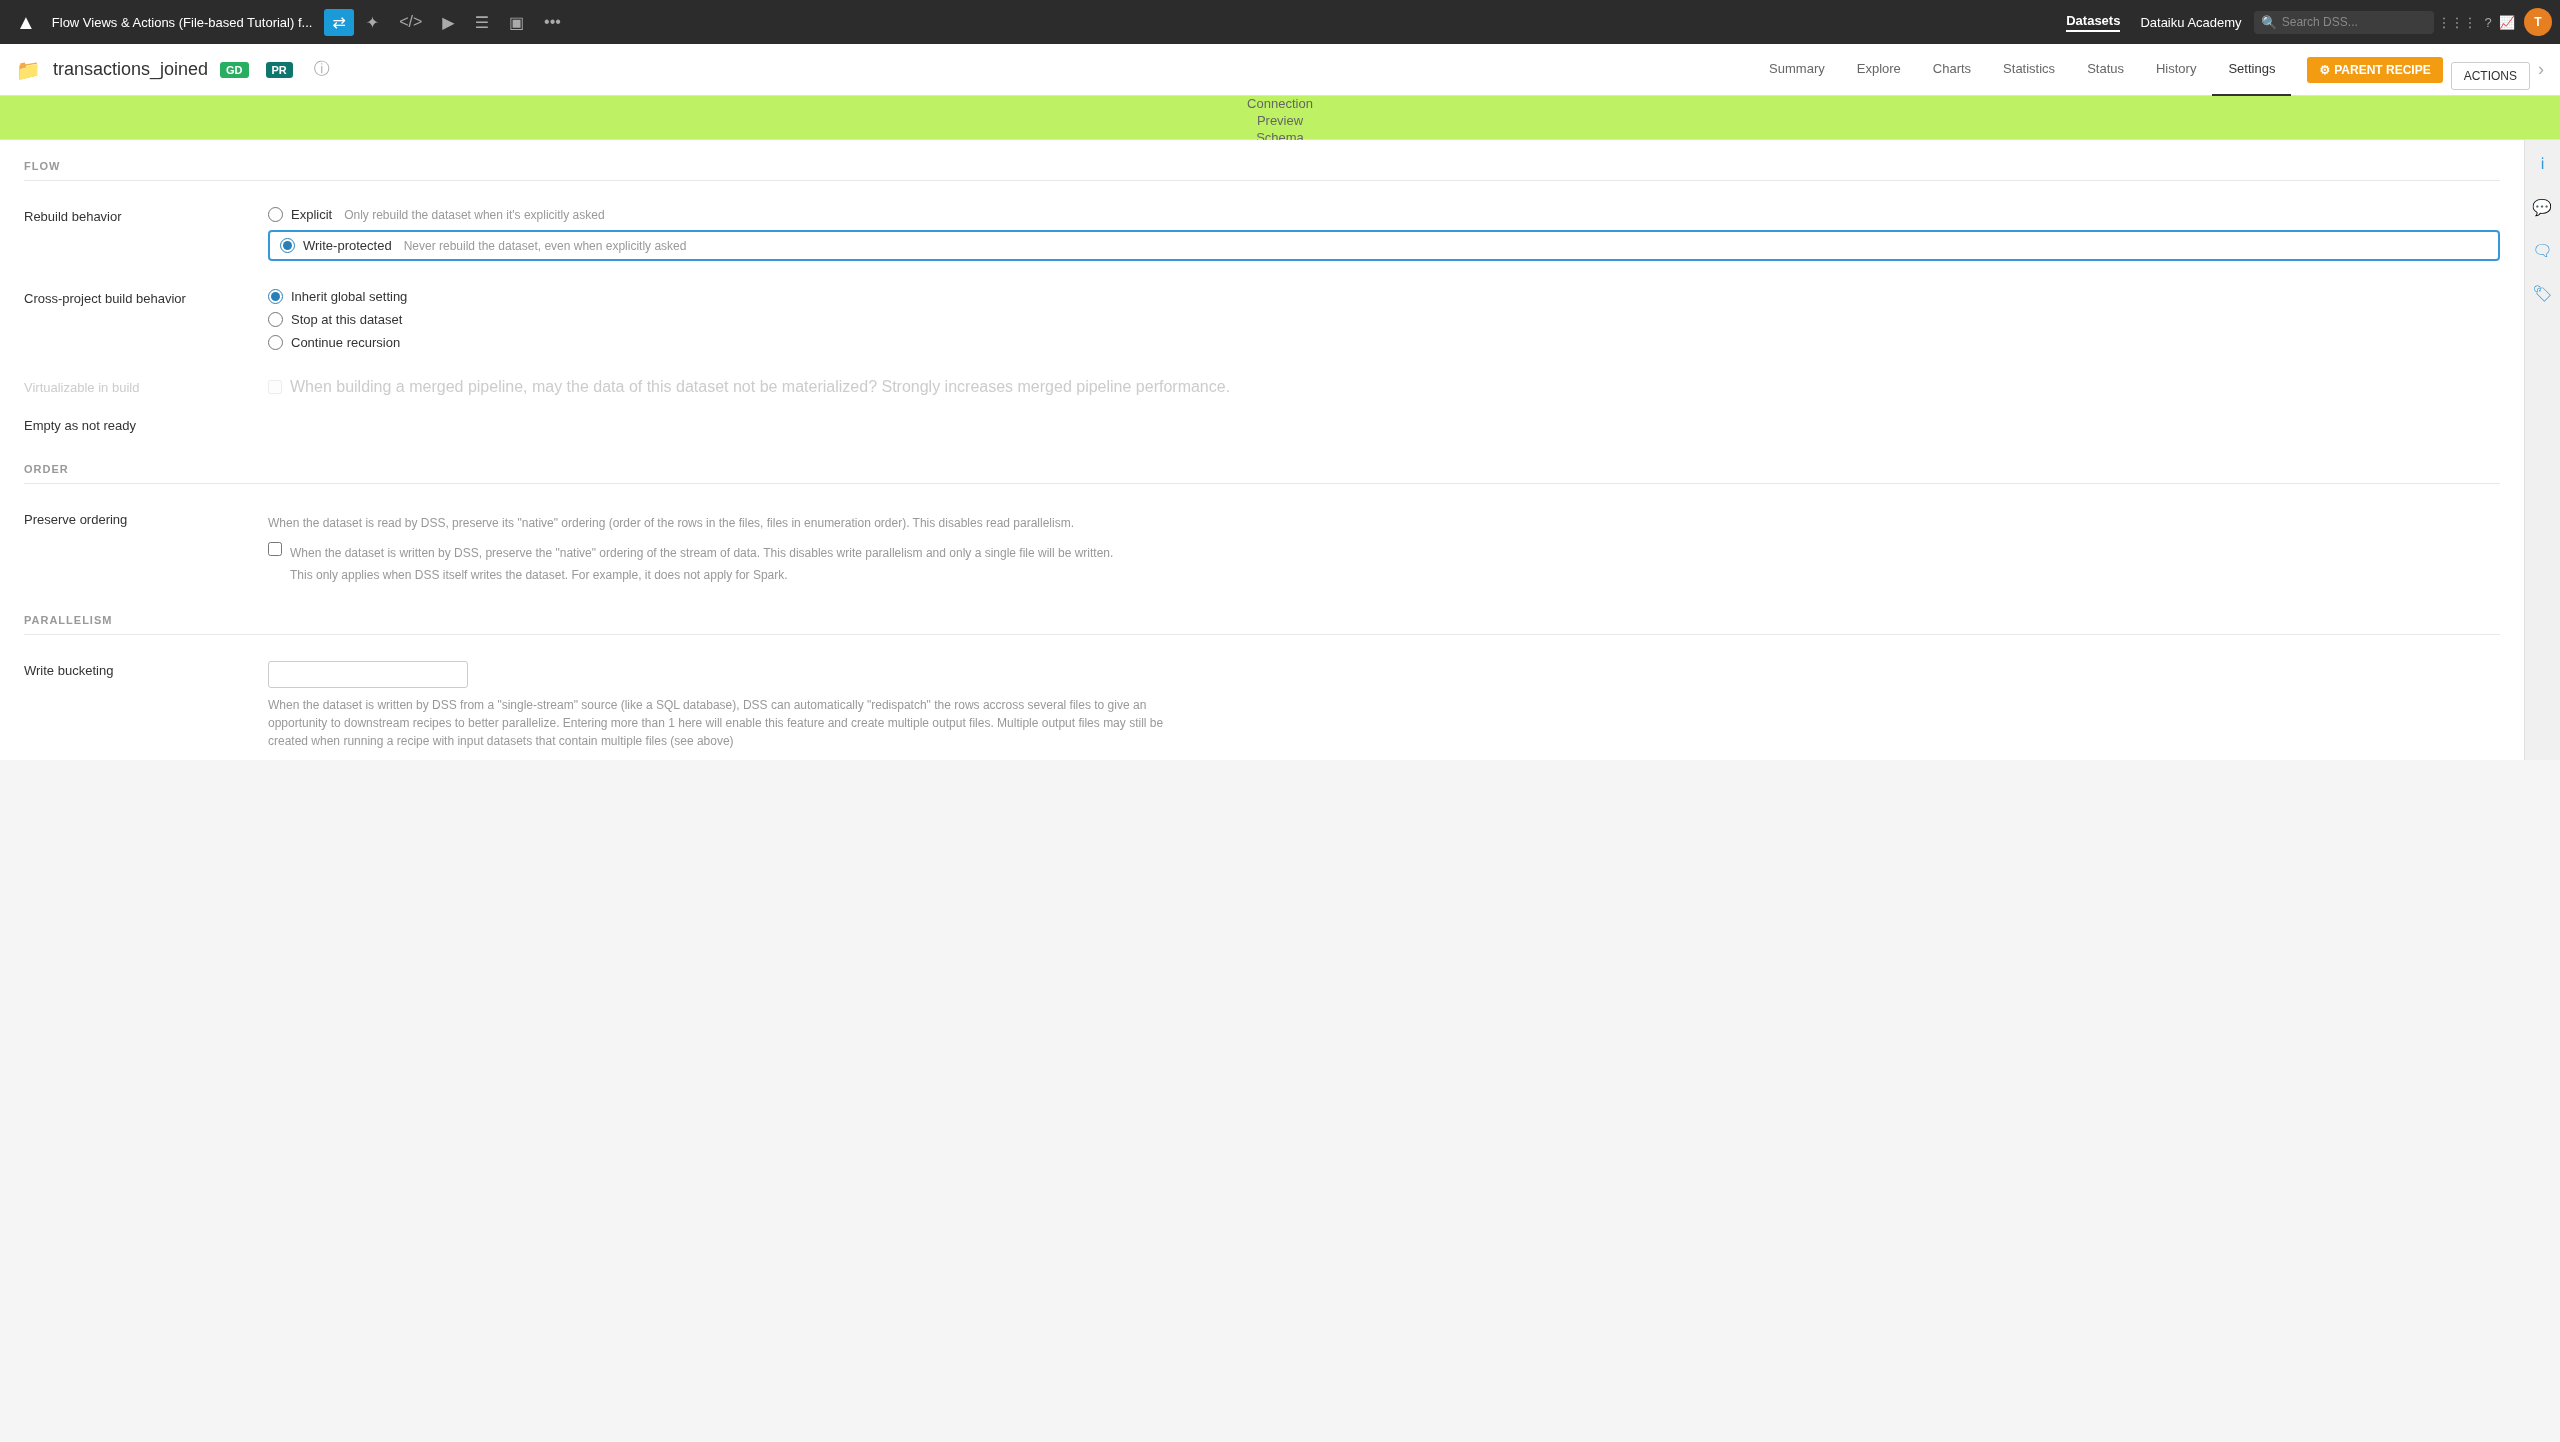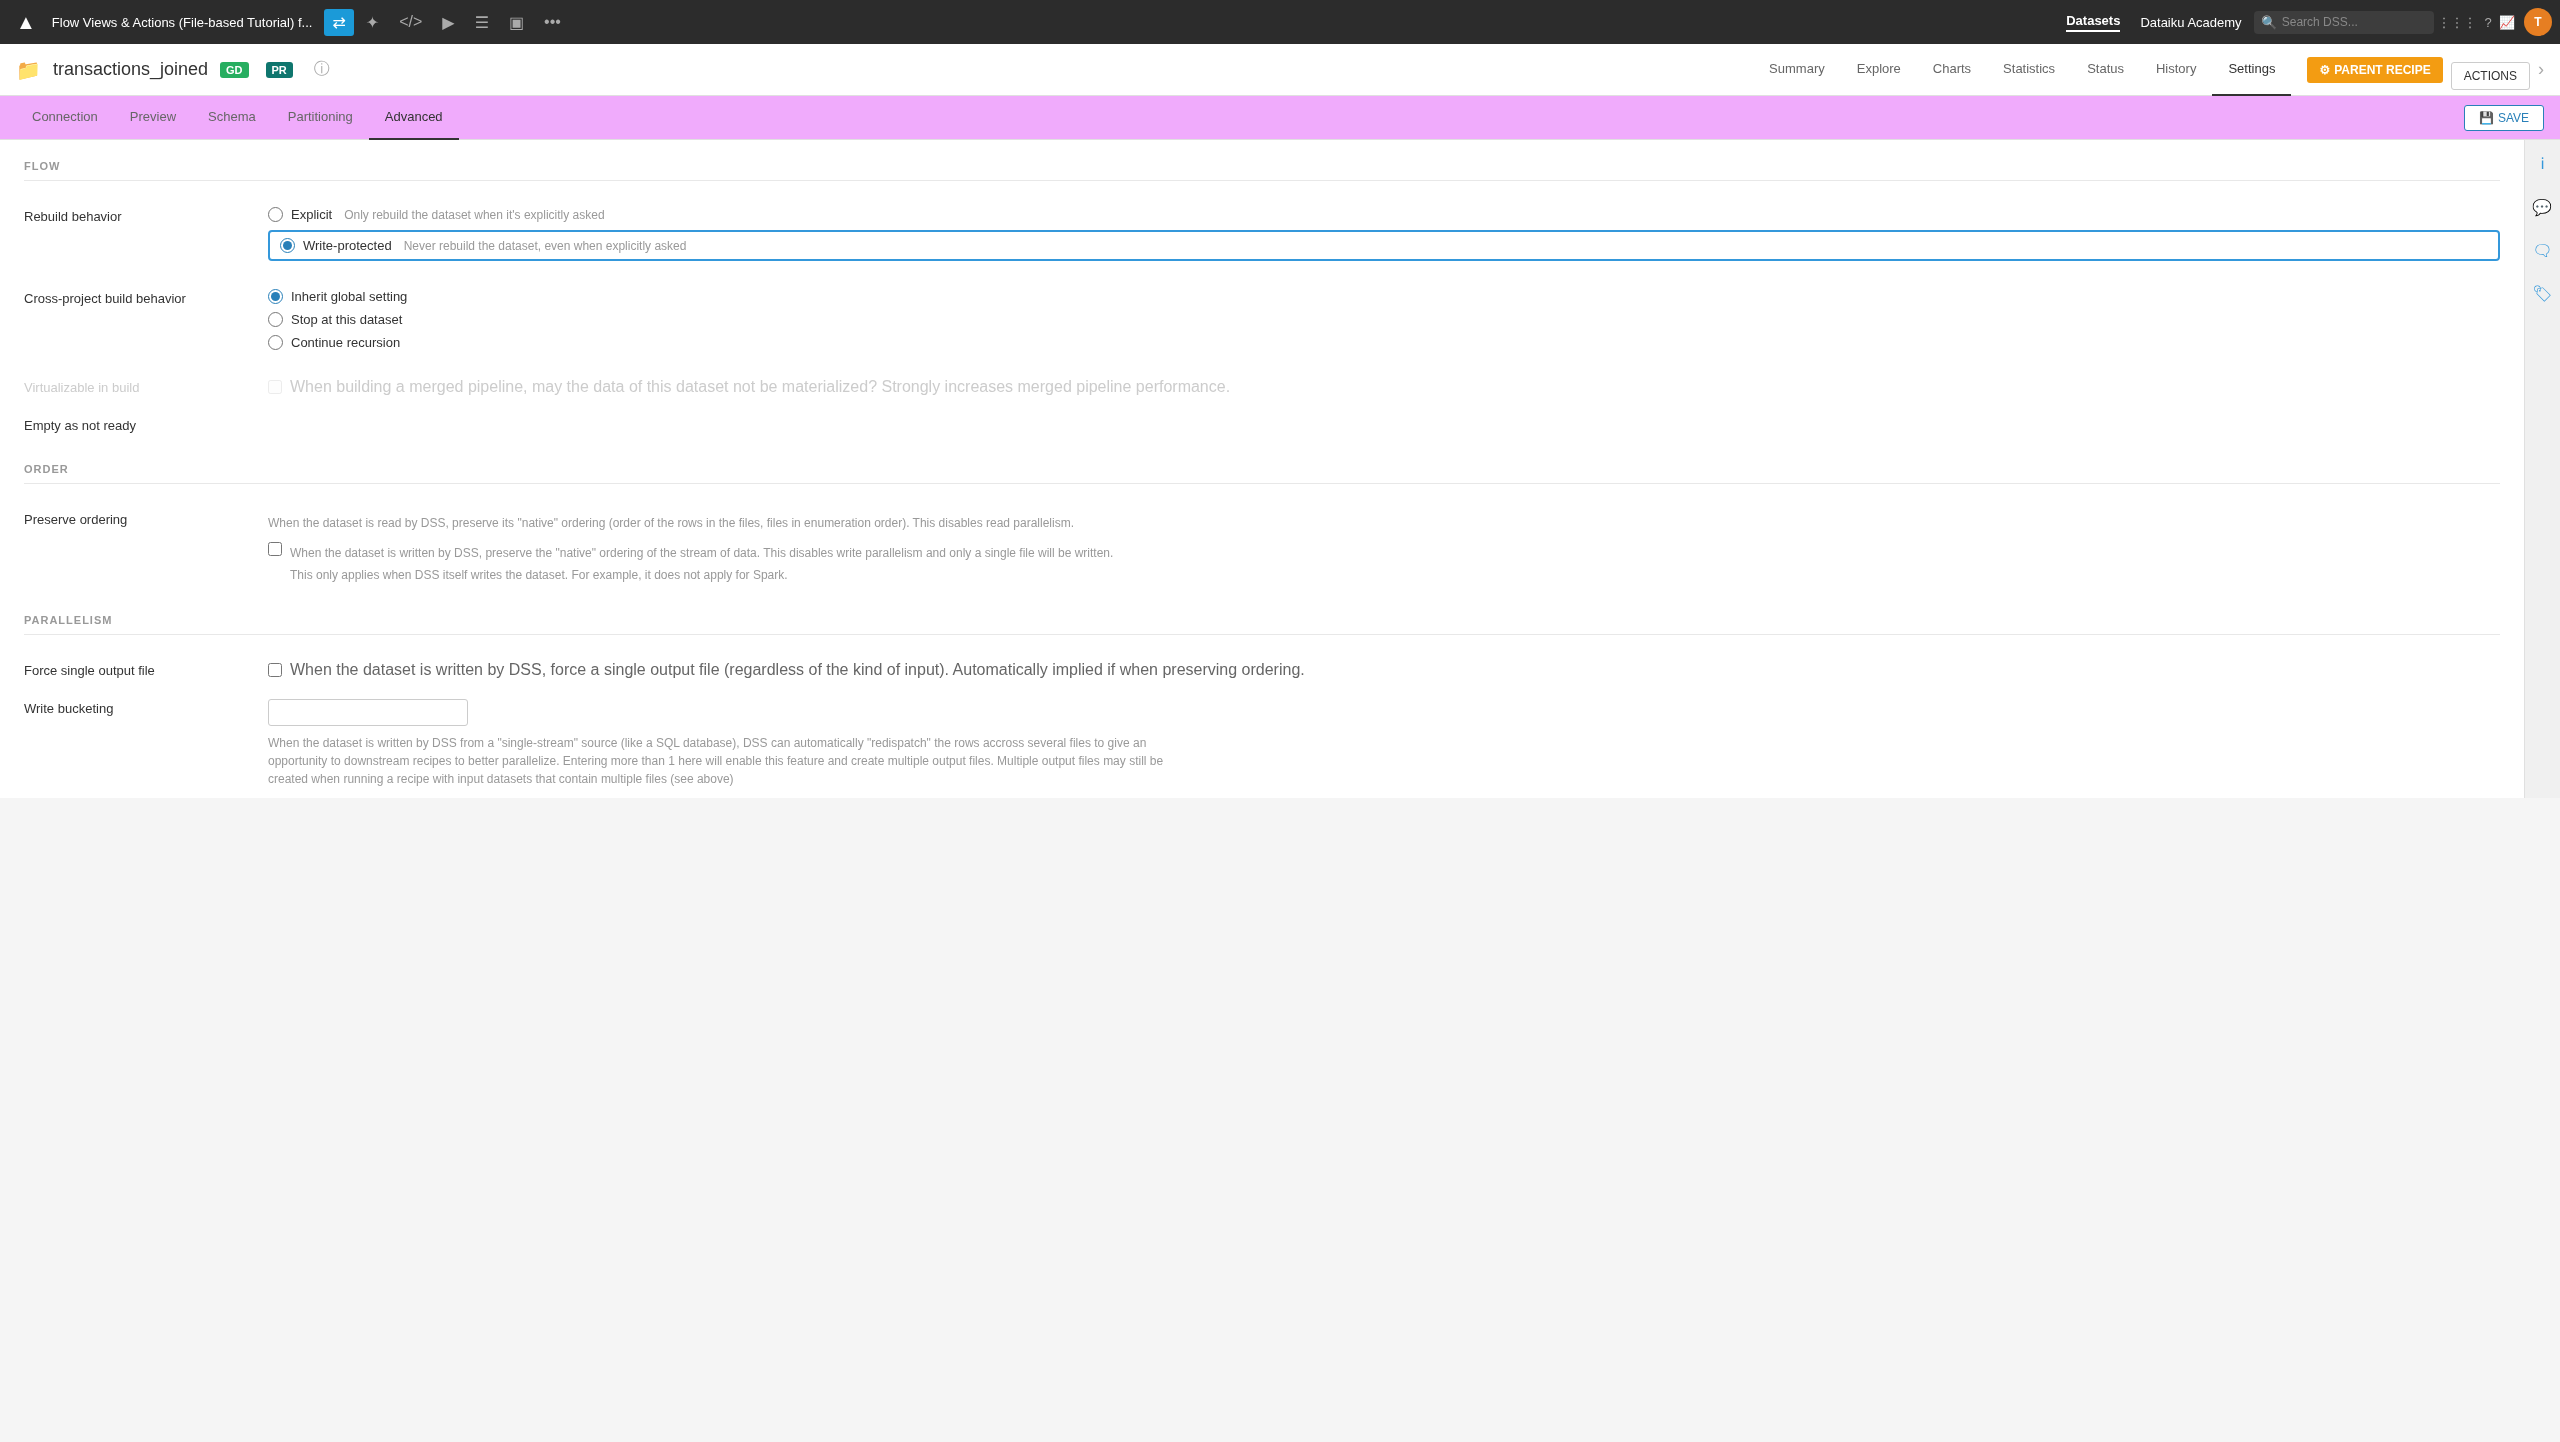--- a/index.html
+++ b/index.html
@@ -44,21 +44,21 @@
     .btn-parent-recipe {
       background: #f39c12; color: white; border: none; padding: 6px 12px; border-radius: 3px; font-size: 12px; font-weight: 600; cursor: pointer; display: flex; align-items: center; gap: 4px;
     }
     .btn-actions {
       background: white; color: #333; border: 1px solid #ccc; padding: 6px 12px; border-radius: 3px; font-size: 12px; cursor: pointer; margin-top: 13px;
     }
     .sidebar-toggle { color: #aaa; font-size: 18px; margin-left: 8px; cursor: pointer; }
 
     
     .settings-subtabs {
-      display: flex; align-items: center; background: #f0abfc; border-bottom: 1px solid #e0e0e0; padding: 0 16px; height: 44px;
+      display: flex; align-items: center; background: #bef264; border-bottom: 1px solid #e0e0e0; padding: 0 16px; height: 44px; flex-direction: column;
     }
     .settings-subtab {
       padding: 0 16px; height: 44px; display: flex; align-items: center; cursor: pointer; font-size: 13px; color: #666; border-bottom: 2px solid transparent;
     }
     .settings-subtab.active { color: #333; border-bottom: 2px solid #333; font-weight: 500; }
     .settings-subtab-actions { margin-left: auto; }
     .btn-save {
       background: white; color: #2980b9; border: 1px solid #2980b9; padding: 5px 14px; border-radius: 3px; font-size: 12px; cursor: pointer; display: flex; align-items: center; gap: 4px; font-weight: 500;
     }
 
@@ -253,29 +253,20 @@
             <div>
               <p class="desc-text">When the dataset is written by DSS, preserve the "native" ordering of the stream of data. This disables write parallelism and only a single file will be written.</p>
               <p class="desc-text">This only applies when DSS itself writes the dataset. For example, it does not apply for Spark.</p>
             </div>
           </div>
         </div>
       </div>
 
       <div class="section-header">PARALLELISM</div>
 
-      <div class="form-row">
-        <div class="form-label">Force single output file</div>
-        <div class="form-content">
-          <div class="checkbox-option">
-            <input type="checkbox" style="">
-            <span class="checkbox-label">When the dataset is written by DSS, force a single output file (regardless of the kind of input). Automatically implied if when preserving ordering.</span>
-          </div>
-        </div>
-      </div>
 
       <div class="form-row">
         <div class="form-label">Write bucketing</div>
         <div class="form-content">
           <input type="text" class="text-input" style="">
           <p class="desc-text" style="margin-top:8px; max-width:900px;">When the dataset is written by DSS from a "single-stream" source (like a SQL database), DSS can automatically "redispatch" the rows accross several files to give an opportunity to downstream recipes to better parallelize. Entering more than 1 here will enable this feature and create multiple output files. Multiple output files may still be created when running a recipe with input datasets that contain multiple files (see above)</p>
         </div>
       </div>
 
     </div>

